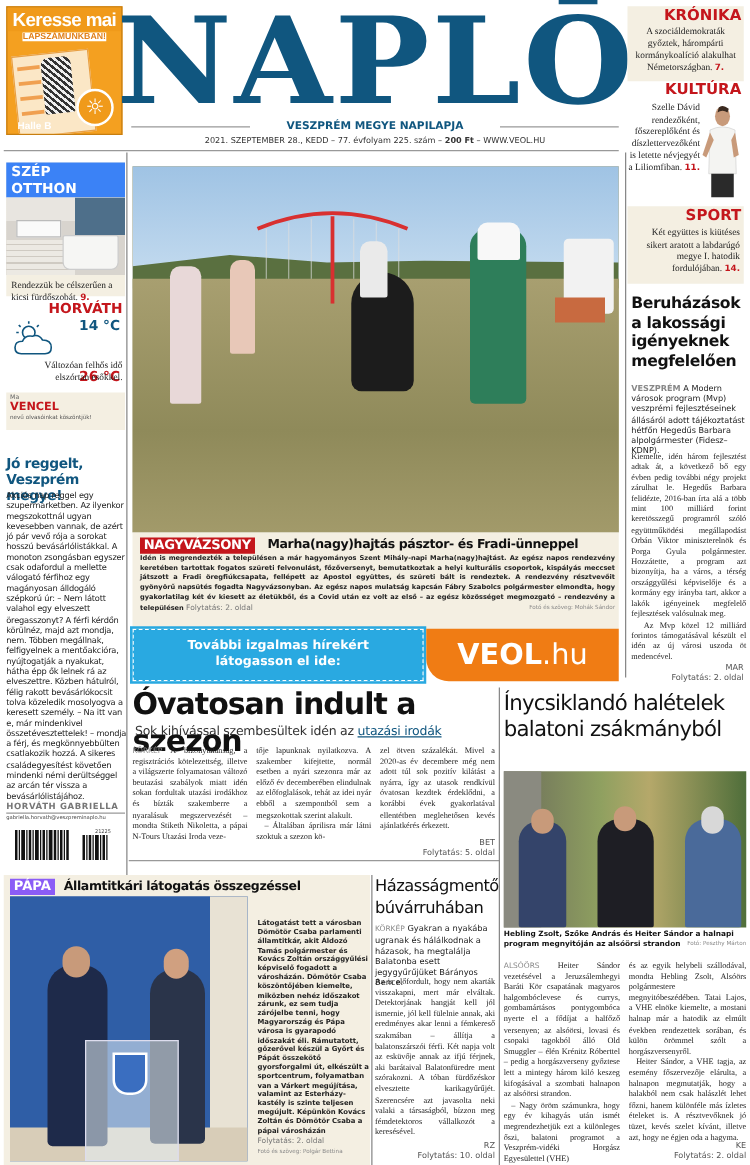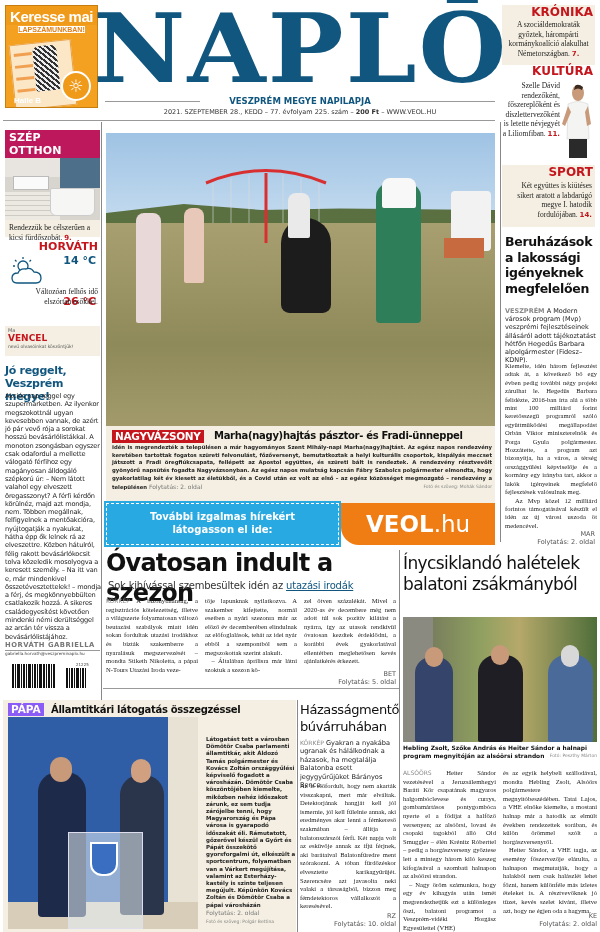--- a/index.html
+++ b/index.html
@@ -36,35 +36,35 @@
   #sport { left: 502px; top: 165px; width: 93px; height: 62px; }
   #sport .rtext { padding: 2px 3px 0 3px; text-align: right; }
 
   
   #beru-title { left: 505px; top: 234px; width: 92px; font: bold 12.5px "DejaVu Sans", sans-serif; line-height: 15.5px; color: #111; letter-spacing: -0.3px; }
   #beru-lead { left: 505px; top: 307px; width: 92px; font: 6.5px "DejaVu Sans", sans-serif; line-height: 8.2px; color: #222; }
   .kicker-gray { color: #888; font-weight: bold; }
   #beru-body { left: 505px; top: 362px; width: 92px; font: 6.6px "Liberation Serif", serif; line-height: 8.4px; text-align: justify; color: #222; }
   #beru-sig { left: 505px; top: 530px; width: 90px; text-align: right; font: 6.5px "DejaVu Sans", sans-serif; color: #555; }
   #szep { left: 5px; top: 130px; width: 95px; height: 107px; background: #f4efe2; }
-  #szep-head { background: #be185d; color: #fff; font: bold 11px "DejaVu Sans", sans-serif; padding: 1px 4px; display: inline-block; }
+  #szep-head { background: #3b82f6; color: #fff; font: bold 11px "DejaVu Sans", sans-serif; padding: 1px 4px; display: inline-block; }
   #bath { position: relative; width: 95px; height: 62px; background: linear-gradient(#e8e5e0 0 30%, #d8d4ce 30%); overflow: hidden; }
   #bath .wall { position: absolute; right: 0; top: 0; width: 40px; height: 30px; background: #4e6f8a; }
   #bath .sink { position: absolute; left: 8px; top: 18px; width: 36px; height: 14px; background: #fafafa; border: 1px solid #bbb; }
   #bath .tub { position: absolute; right: 5px; top: 30px; width: 45px; height: 28px; background: #f6f6f4; border-radius: 2px 2px 6px 6px; border: 1px solid #ccc; }
   #bath .tiles { position: absolute; left: 0; bottom: 0; width: 55px; height: 28px; background: repeating-linear-gradient(0deg,#ece9e3 0 4px,#cfcac2 4px 5px); }
   #szep-text { font: 7.5px "Liberation Serif", serif; line-height: 9.5px; padding: 3px 4px; }
 
   #idojaras { left: 5px; top: 240px; width: 95px; height: 72px; }
   #ido-head { position: absolute; right: 2px; top: 0; font: bold 11px "DejaVu Sans", sans-serif; color: #c4161c; }
   #ido-min { position: absolute; right: 4px; top: 14px; font: bold 11px "DejaVu Sans", sans-serif; color: #10567f; }
   #ido-max { position: absolute; right: 4px; top: 16px; font: bold 11px "DejaVu Sans", sans-serif; color: #c4161c; margin-top: 39px; }
   #ido-icon { position: absolute; left: 4px; top: 16px; width: 36px; height: 30px; }
   #ido-text { position: absolute; right: 2px; top: 47px; width: 90px; text-align: right; font: 7.5px "Liberation Serif", serif; line-height: 9.5px; }
-  #nevnap { left: 5px; top: 314px; width: 95px; height: 30px; background: #f4efe2; padding: 1px 3px; margin-top: 12px; }
+  #nevnap { left: 5px; top: 314px; width: 95px; height: 30px; background: #f4efe2; padding: 1px 3px; }
   #nevnap .ma { font: 5px "DejaVu Sans", sans-serif; color: #666; }
   #nevnap .name { font: bold 9px "DejaVu Sans", sans-serif; color: #c4161c; line-height: 11px; }
   #nevnap .small { font: 4.5px "DejaVu Sans", sans-serif; color: #555; }
 
   #jo-title { left: 5px; top: 364px; width: 97px; font: bold 11px "DejaVu Sans", sans-serif; color: #10567f; line-height: 13px; letter-spacing: -0.3px; }
   #jo-body { left: 5px; top: 392px; width: 96px; font: 6.6px "DejaVu Sans", sans-serif; line-height: 8.3px; color: #222; letter-spacing: -0.15px; }
   #jo-author { left: 5px; top: 641px; width: 95px; font: bold 6.8px "DejaVu Sans", sans-serif; color: #777; border-bottom: 1px solid #999; padding-bottom: 1px; letter-spacing: 0.5px; }
   #jo-email { left: 5px; top: 651px; width: 95px; font: 4.2px "DejaVu Sans", sans-serif; color: #444; }
   #barcode { left: 10px; top: 661px; width: 80px; height: 32px; }
 

